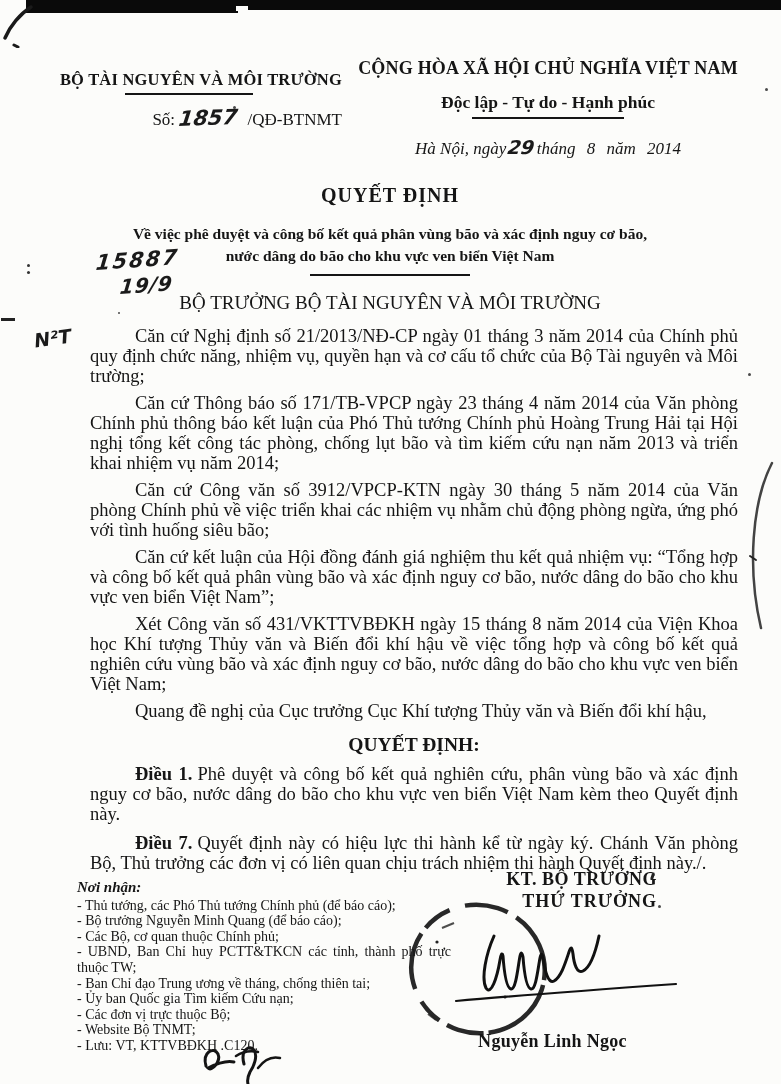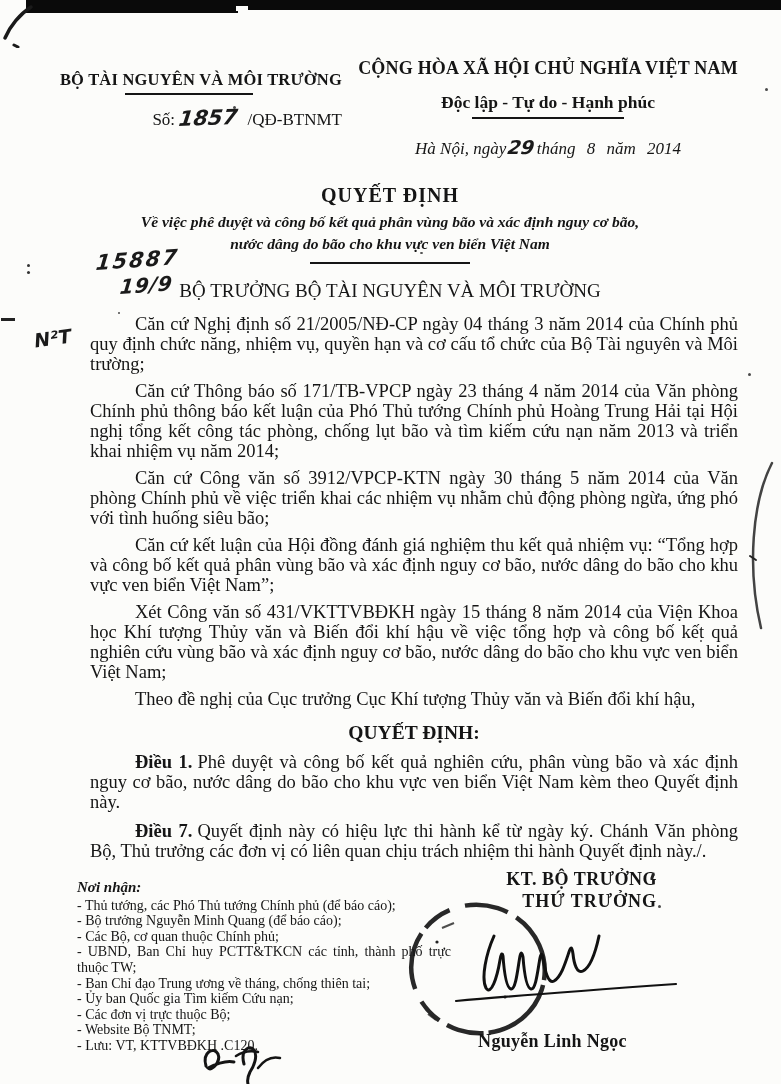--- a/index.html
+++ b/index.html
@@ -27,21 +27,21 @@
   .hand-inline{display:inline-block;transform:skewX(-9deg) rotate(-2deg);font-size:21px;margin:0 4px;}
   .hand-day{display:inline-block;transform:skewX(-9deg);font-size:19px;margin:0 2px;}
   .reg-number{position:absolute;left:96px;top:248px;font-size:21px;letter-spacing:2px;
               transform:rotate(-4deg) skewX(-10deg);}
   .reg-date{position:absolute;left:120px;top:273px;font-size:20px;letter-spacing:1px;
             transform:rotate(-4deg) skewX(-10deg);}
   .margin-note{position:absolute;left:34px;top:327px;font-size:19px;transform:rotate(-8deg);}
   
   .title-block{margin-top:8px;text-align:center;margin-left:35px;width:710px;}
   .doc-type{font-size:20px;font-weight:bold;letter-spacing:1px;}
-  .subject{font-size:15.5px;font-weight:bold;line-height:22px;margin-top:4px;font-style:italic;}
+  .subject{font-size:15.5px;font-weight:bold;line-height:22px;margin-top:16px;}
   .title-rule{width:160px;border-top:2px solid #151515;margin:7px auto 0;}
   .issuer{text-align:center;font-weight:normal;font-size:19px;margin:16px 0 0 35px;width:710px;}
   
   .content{margin:12px 43px 0 90px;text-align:justify;font-size:18.5px;line-height:20px;}
   .para{margin:7px 0 0;text-indent:45px;}
   .decide-heading{text-align:center;font-weight:bold;font-size:19.5px;margin-top:14px;text-indent:0;}
   .article{margin-top:9px;}
   .art-label{font-weight:bold;margin-right:5px;}
   
   .recipients{position:absolute;left:77px;top:880px;width:374px;font-size:14px;line-height:15.6px;}
@@ -97,26 +97,26 @@
     <div class="subject">
       <div>Về việc phê duyệt và công bố kết quả phân vùng bão và xác định nguy cơ bão,</div>
       <div>nước dâng do bão cho khu vực ven biển Việt Nam</div>
     </div>
     <div class="title-rule"></div>
   </div>
 
   <div class="issuer">BỘ TRƯỞNG BỘ TÀI NGUYÊN VÀ MÔI TRƯỜNG</div>
 
   <div class="content">
-    <p class="para">Căn cứ Nghị định số 21/2005/NĐ-CP ngày 04 tháng 3 năm 2014 của Chính phủ quy định chức năng, nhiệm vụ, quyền hạn và cơ cấu tổ chức của Bộ Tài nguyên và Môi trường;</p>
+    <p class="para">Căn cứ Nghị định số 21/2013/NĐ-CP ngày 01 tháng 3 năm 2014 của Chính phủ quy định chức năng, nhiệm vụ, quyền hạn và cơ cấu tổ chức của Bộ Tài nguyên và Môi trường;</p>
     <p class="para">Căn cứ Thông báo số 171/TB-VPCP ngày 23 tháng 4 năm 2014 của Văn phòng Chính phủ thông báo kết luận của Phó Thủ tướng Chính phủ Hoàng Trung Hải tại Hội nghị tổng kết công tác phòng, chống lụt bão và tìm kiếm cứu nạn năm 2013 và triển khai nhiệm vụ năm 2014;</p>
     <p class="para">Căn cứ Công văn số 3912/VPCP-KTN ngày 30 tháng 5 năm 2014 của Văn phòng Chính phủ về việc triển khai các nhiệm vụ nhằm chủ động phòng ngừa, ứng phó với tình huống siêu bão;</p>
     <p class="para">Căn cứ kết luận của Hội đồng đánh giá nghiệm thu kết quả nhiệm vụ: “Tổng hợp và công bố kết quả phân vùng bão và xác định nguy cơ bão, nước dâng do bão cho khu vực ven biển Việt Nam”;</p>
     <p class="para">Xét Công văn số 431/VKTTVBĐKH ngày 15 tháng 8 năm 2014 của Viện Khoa học Khí tượng Thủy văn và Biến đổi khí hậu về việc tổng hợp và công bố kết quả nghiên cứu vùng bão và xác định nguy cơ bão, nước dâng do bão cho khu vực ven biển Việt Nam;</p>
-    <p class="para">Theo đề nghị của Cục trưởng Cục Khí tượng Thủy văn và Biến đổi khí hậu,</p>
+    <p class="para">Quang đề nghị của Cục trưởng Cục Khí tượng Thủy văn và Biến đổi khí hậu,</p>
     <p class="para decide-heading">QUYẾT ĐỊNH:</p>
     <p class="para article"><span class="art-label">Điều 1.</span><span>Phê duyệt và công bố kết quả nghiên cứu, phân vùng bão và xác định nguy cơ bão, nước dâng do bão cho khu vực ven biển Việt Nam kèm theo Quyết định này.</span></p>
     <p class="para article"><span class="art-label">Điều 7.</span><span>Quyết định này có hiệu lực thi hành kể từ ngày ký. Chánh Văn phòng Bộ, Thủ trưởng các đơn vị có liên quan chịu trách nhiệm thi hành Quyết định này./.</span></p>
   </div>
 
   <div class="recipients">
     <div class="recip-head">Nơi nhận:</div>
     <div class="recip-item">- Thủ tướng, các Phó Thủ tướng Chính phủ (để báo cáo);</div>
     <div class="recip-item">- Bộ trưởng Nguyễn Minh Quang (để báo cáo);</div>
     <div class="recip-item">- Các Bộ, cơ quan thuộc Chính phủ;</div>

